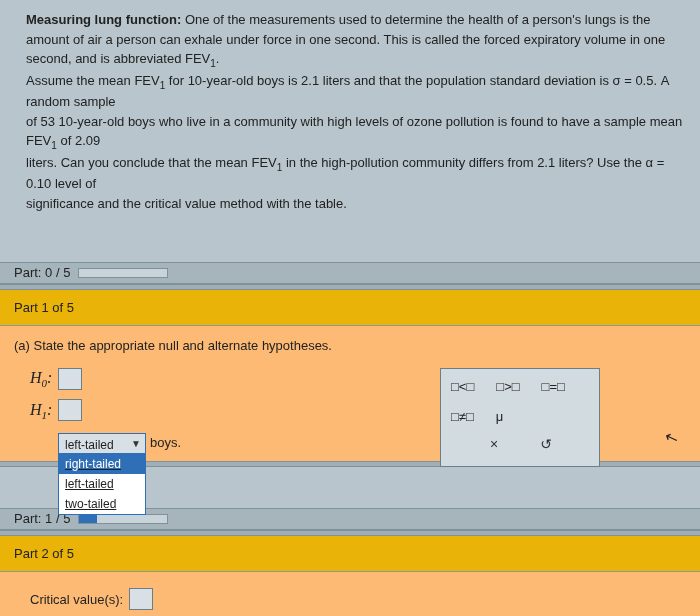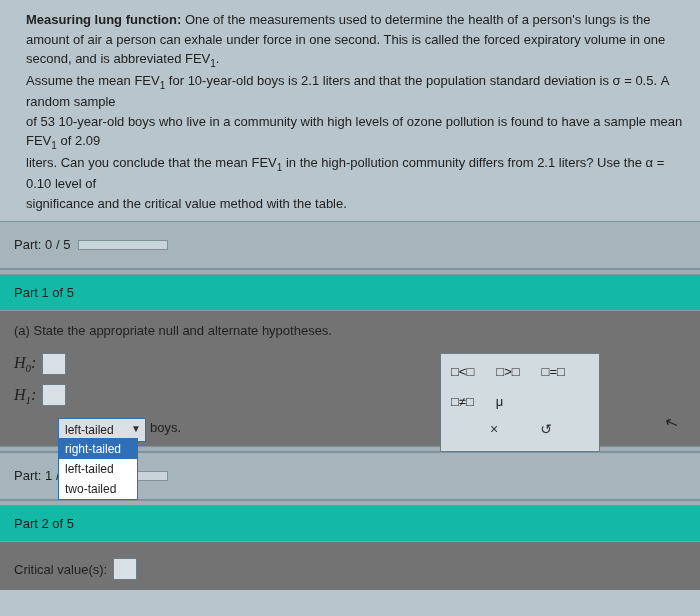--- a/index.html
+++ b/index.html
@@ -11,52 +11,53 @@
     width: 700px;
     height: 616px;
     overflow: hidden;
     line-height: 1.5;
   }
   .problem-text { padding: 10px 14px 8px 26px; }
   .problem-text b { font-weight: bold; }
   .sub1 { vertical-align: sub; font-size: 10px; }
   .part-bar {
     background: #a6b4bb;
-    padding: 13px 14px;
+    padding: 0 14px;
     font-size: 13px;
     border-top: 1px solid #7f919a;
     border-bottom: 1px solid #7f919a;
     display: flex;
     align-items: center;
     gap: 8px;
+    margin-top: 41px;
   }
   .progress-track {
     display: inline-block;
     width: 90px;
     height: 10px;
     background: #c9d4da;
     position: relative;
     border: 1px solid #7f919a;
   }
   .progress-fill {
     position: absolute; left: 0; top: 0; bottom: 0;
     background: #2e6fb7;
   }
   .part-label {
-    background: #14b8a6;
+    background: #eab308;
     padding: 8px 14px;
     font-size: 13px;
     border-bottom: 1px solid #8a9aa2;
   }
   .question-body {
-    background: #737373;
+    background: #fdba74;
     padding: 10px 14px 4px 14px;
     position: relative;
   }
-  .hyp-row { display: flex; align-items: center; gap: 6px; margin: 6px 0; }
+  .hyp-row { display: flex; align-items: center; gap: 6px; margin: 6px 16px; }
   .hyp-label { font-style: italic; font-family: 'Times New Roman', serif; font-size: 16px; }
   .hyp-label .sub { vertical-align: sub; font-size: 11px; }
   .answer-box {
     display: inline-block;
     width: 24px; height: 22px;
     border: 1px solid #6b7e88;
     background: #d8e0e5;
   }
   .tail-row { margin-top: 10px; display: flex; align-items: flex-start; gap: 4px; }
   .tail-select-wrap { position: relative; display: inline-block; margin-left: 44px; }
@@ -73,22 +74,23 @@
     content: "▼";
     position: absolute; right: 4px; top: 2px;
     font-size: 10px;
     color: #333;
   }
   .tail-options {
     position: absolute; top: 20px; left: 0;
     border: 1px solid #2e6fb7;
     background: #fff;
     font-size: 12px;
-    width: 80px;
+    width: 88px;
     z-index: 5;
+    text-decoration: underline;
   }
   .tail-opt { padding: 1px 6px; }
   .tail-opt.sel { background: #2e6fb7; color: #fff; }
   .symbol-palette {
     position: absolute;
     right: 100px;
     top: 42px;
     border: 1px solid #6b7e88;
     background: #d2dbe0;
     padding: 6px;

